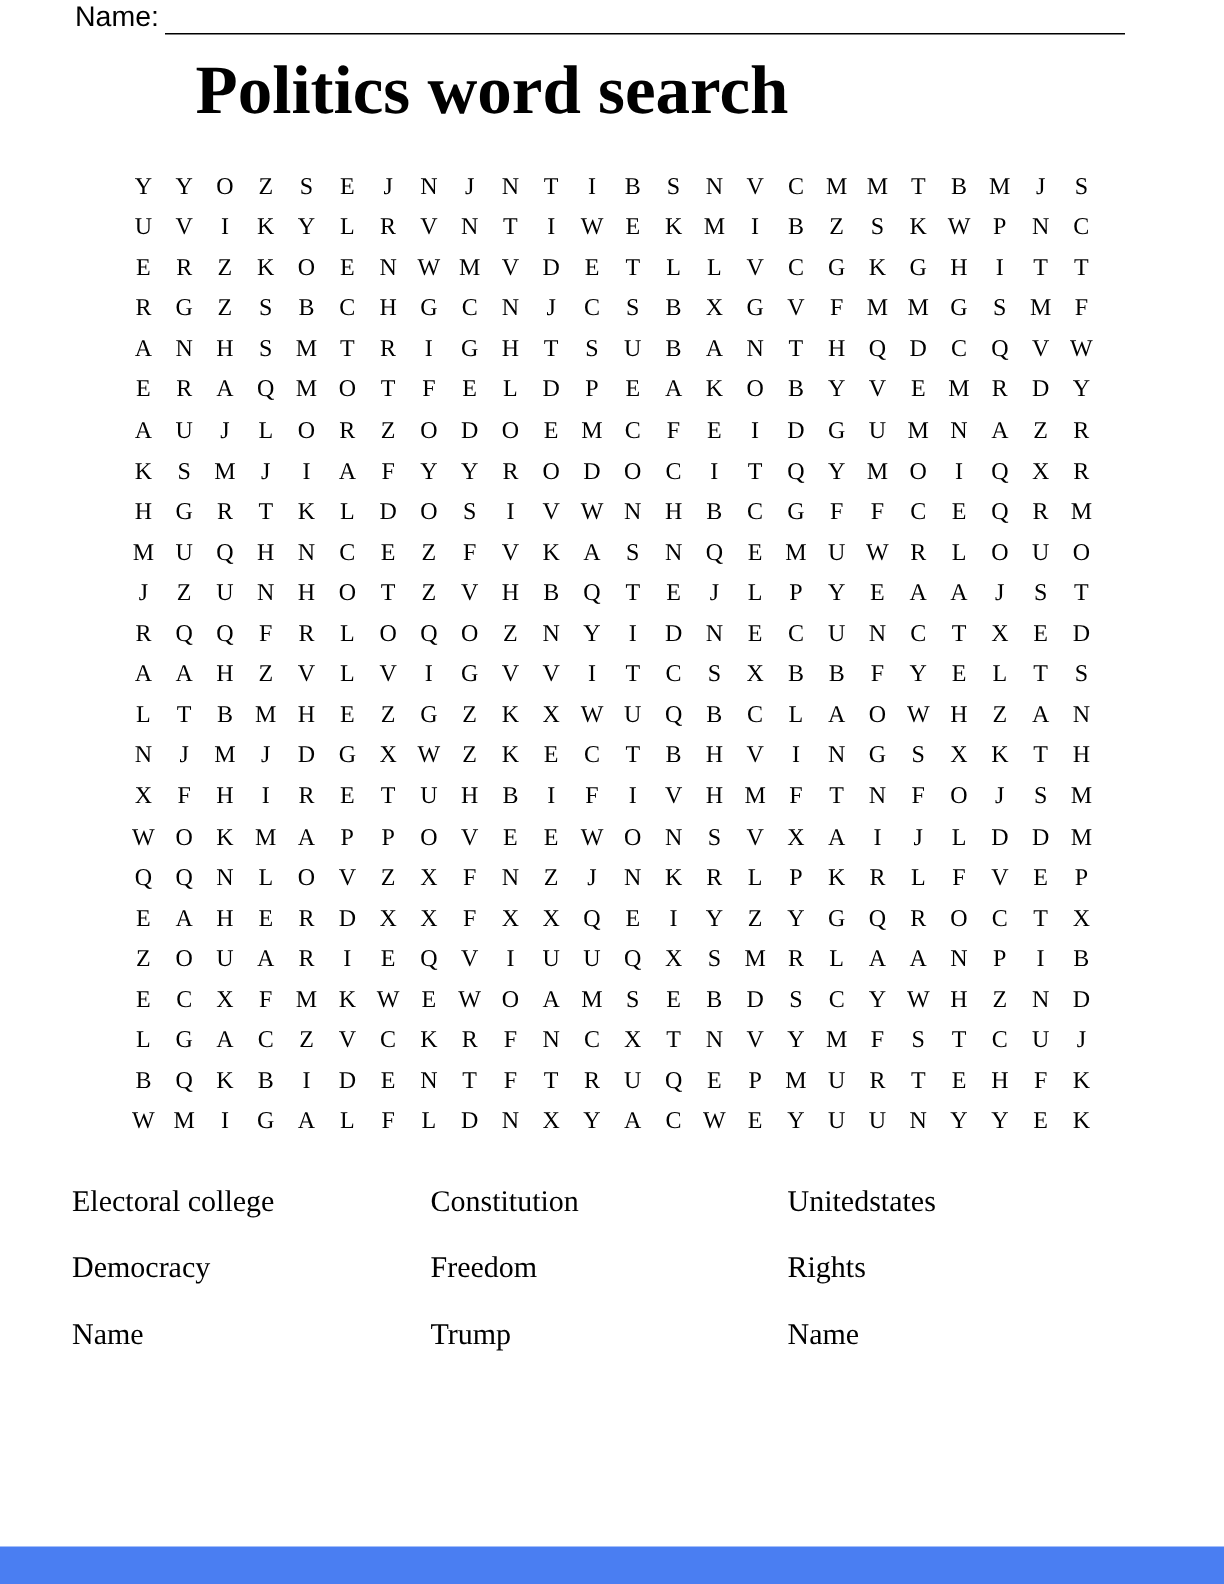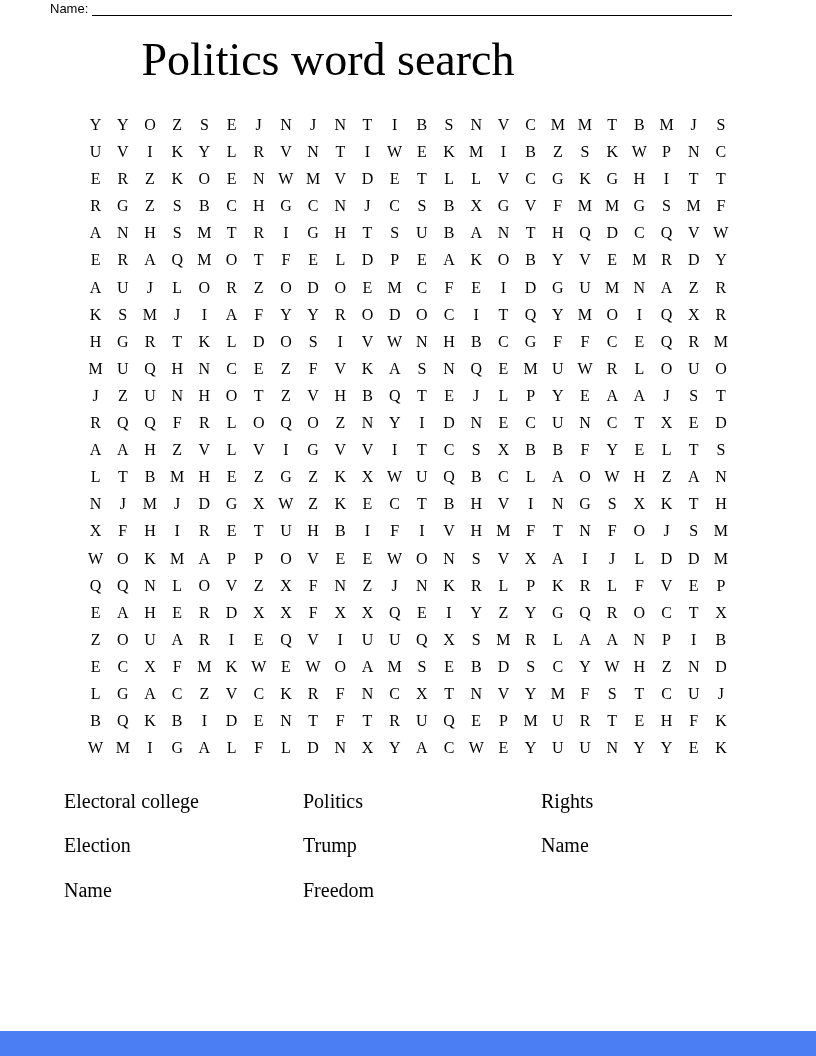--- a/index.html
+++ b/index.html
@@ -10,37 +10,37 @@
     overflow: hidden;
     font-family: "Liberation Serif", serif;
     color: #000000;
   }
   .name-row {
     position: absolute;
     left: 50px; top: 1px;
     display: flex;
     align-items: flex-end;
     font-family: "Liberation Sans", sans-serif;
-    font-size: 13px;
+    font-size: 19px;
   }
   .name-label { white-space: nowrap; padding-bottom: 0px; }
   .name-line {
     display: inline-block;
     width: 640px;
     height: 14px;
     margin-left: 4px;
     border-bottom: 1.6px solid #000000;
   }
   .title {
     position: absolute;
     left: 0; top: 33px;
     width: 656px;
     text-align: center;
     font-size: 46px;
-    font-weight: 400;
+    font-weight: 700;
     letter-spacing: 0px;
   }
   .letter-grid {
     position: absolute;
     left: 82px; top: 111px;
     display: grid;
     grid-template-columns: repeat(24, 27.2px);
     grid-auto-rows: 27.1px;
   }
   .cell {
@@ -54,21 +54,20 @@
   .word-col { position: absolute; top: 0; }
   .word-col-0 { left: 48px; }
   .word-col-1 { left: 287px; }
   .word-col-2 { left: 525px; }
   .word {
     height: 44.6px;
     display: flex;
     align-items: center;
     font-size: 20px;
     white-space: nowrap;
-    margin-left: 16px;
   }
   .footer-bar {
     position: absolute;
     left: 0; bottom: 0;
     width: 816px; height: 25px;
   }
 </style>
 </head>
 <body>
 
@@ -654,27 +653,28 @@
     <span class="cell">N</span>
     <span class="cell">Y</span>
     <span class="cell">Y</span>
     <span class="cell">E</span>
     <span class="cell">K</span>
   </div>
 
 <div class="word-list">
   <div class="word-col word-col-0">
       <div class="word">Electoral college</div>
-      <div class="word">Election</div>
+      <div class="word">Democracy</div>
       <div class="word">Name</div>
     </div>
   <div class="word-col word-col-1">
-      <div class="word">Politics</div>
+      <div class="word">Constitution</div>
+      <div class="word">Freedom</div>
       <div class="word">Trump</div>
-      <div class="word">Freedom</div>
     </div>
   <div class="word-col word-col-2">
+      <div class="word">Unitedstates</div>
       <div class="word">Rights</div>
       <div class="word">Name</div>
     </div>
 </div>
 
 <div class="footer-bar" style="background: rgb(74, 126, 242);"></div>
 
 </body></html>

